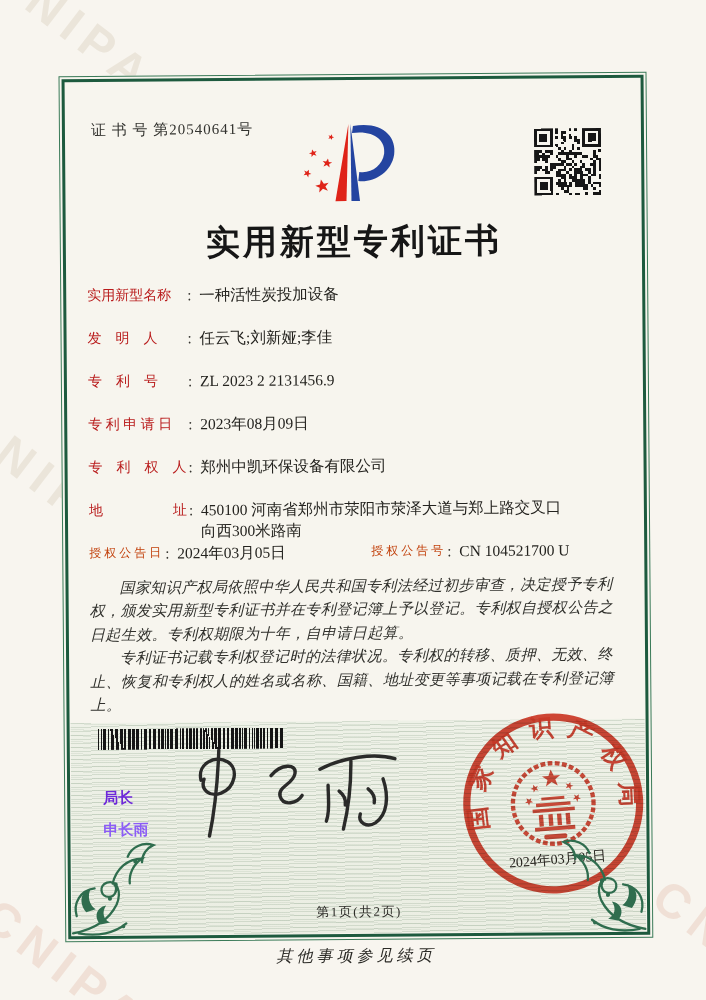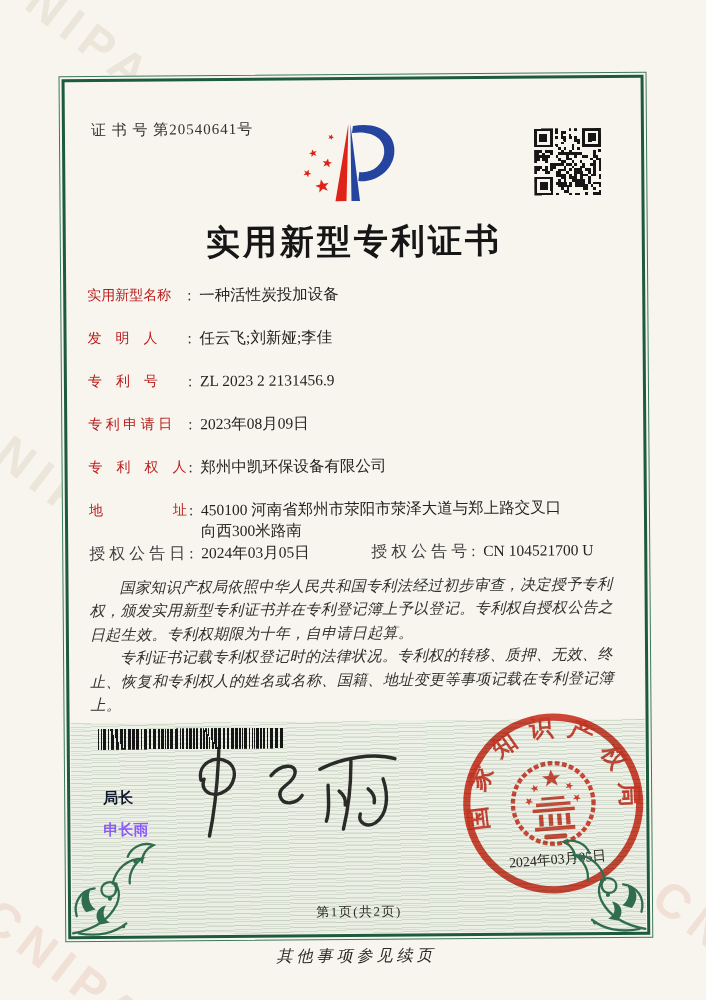--- a/index.html
+++ b/index.html
@@ -33,29 +33,29 @@
   .content{position:absolute;left:26px;top:208px;width:536px;}
   .field-row{margin-bottom:22px;line-height:21px;font-size:15.5px;display:flex;align-items:flex-start;}
   .field-row.addr{margin-bottom:1px;}
   .f-label{display:inline-block;width:100px;white-space:pre;font-size:14px;color:#b91c1c;flex:0 0 100px;}
   .f-colon{flex:0 0 12px;color:#35342f;}
   .f-value{color:#24231f;}
   .addr .f-value{width:372px;}
   .grant-row{display:flex;line-height:21px;font-size:15.5px;margin-bottom:0;}
   .grant-left{display:flex;width:282px;}
   .grant-right{display:flex;}
-  .g-label{white-space:pre;font-size:16px;color:#404040;margin-right:4px;}
+  .g-label{white-space:pre;font-size:12px;color:#c2410c;margin-right:4px;}
 
   .paras{position:absolute;left:26px;top:500px;width:533px;}
   .para{margin:0;font-size:15px;line-height:23.4px;text-indent:2em;color:#30302c;
         font-style:italic;letter-spacing:.4px;}
 
   .barcode{position:absolute;left:33px;top:652px;width:188px;height:21px;}
   .sig-title{position:absolute;left:38px;top:712px;font-family:Liberation Serif, serif;
-             font-weight:bold;font-size:15px;color:#0f172a;}
+             font-weight:bold;font-size:15px;color:#6d28d9;}
   .sig-name{position:absolute;left:38px;top:744px;font-family:"Liberation Sans","DejaVu Sans",sans-serif;
             font-weight:bold;font-size:15px;color:#8b5cf6;}
   .signature{position:absolute;left:120px;top:662px;width:220px;height:110px;}
 
   .seal{position:absolute;left:392px;top:634px;width:192px;height:192px;
         mix-blend-mode:multiply;transform:rotate(-4deg);}
 
   .ornament{position:absolute;width:100px;height:100px;z-index:2;}
   .orn-bl{left:3px;bottom:5px;}
   .orn-br{right:3px;bottom:5px;transform:scaleX(-1);}

